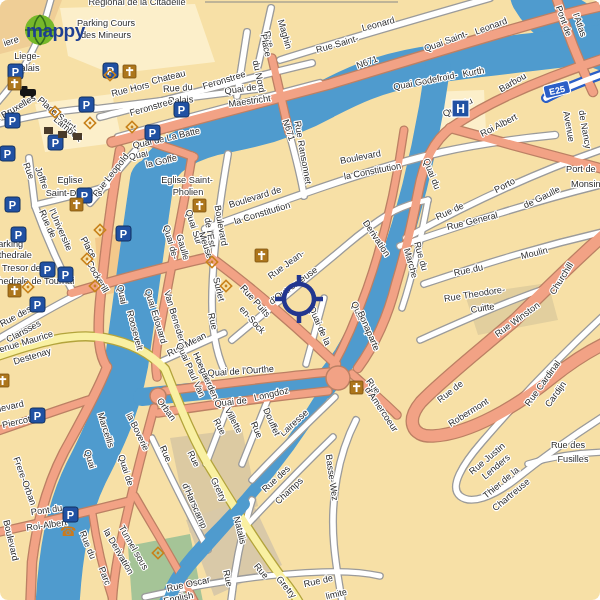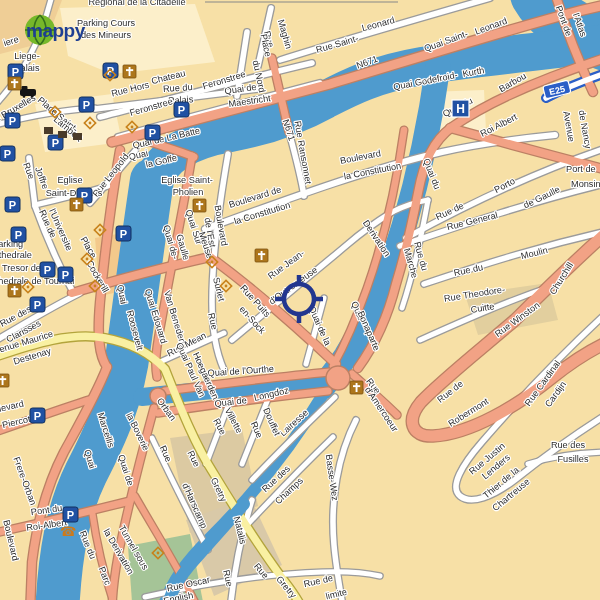--- a/index.html
+++ b/index.html
@@ -1,17 +1,17 @@
 <!DOCTYPE html>
 <html><head>
 <meta charset="utf-8">
 <style>
   html,body{margin:0;padding:0;}
   .stage{position:relative;width:600px;height:600px;overflow:hidden;background:#f7e0a6;
-         font-family:"Liberation Sans",sans-serif;}
+         font-family:"Liberation Sans",sans-serif;border-radius:8px;}
   svg{position:absolute;left:0;top:0;}
   .lbl{font-family:"Liberation Sans",sans-serif;font-size:9.2px;fill:#2e2e2e;
        stroke:#ffffff;stroke-width:2.3px;paint-order:stroke;stroke-linejoin:round;}
   .logo{position:absolute;left:8px;top:4px;width:110px;height:48px;z-index:5;}
   .logo text{font-family:"Liberation Sans",sans-serif;font-weight:bold;font-size:19px;
              fill:#1d3e93;letter-spacing:-0.5px;}
 </style>
 </head>
 <body>
 

